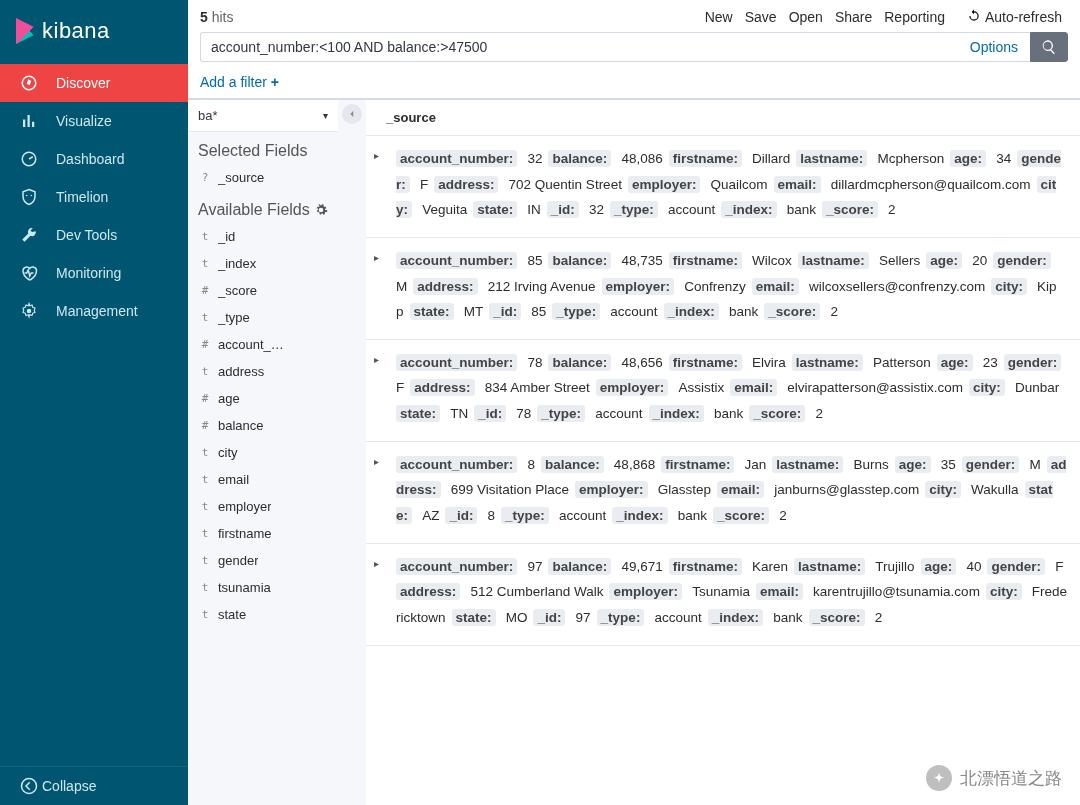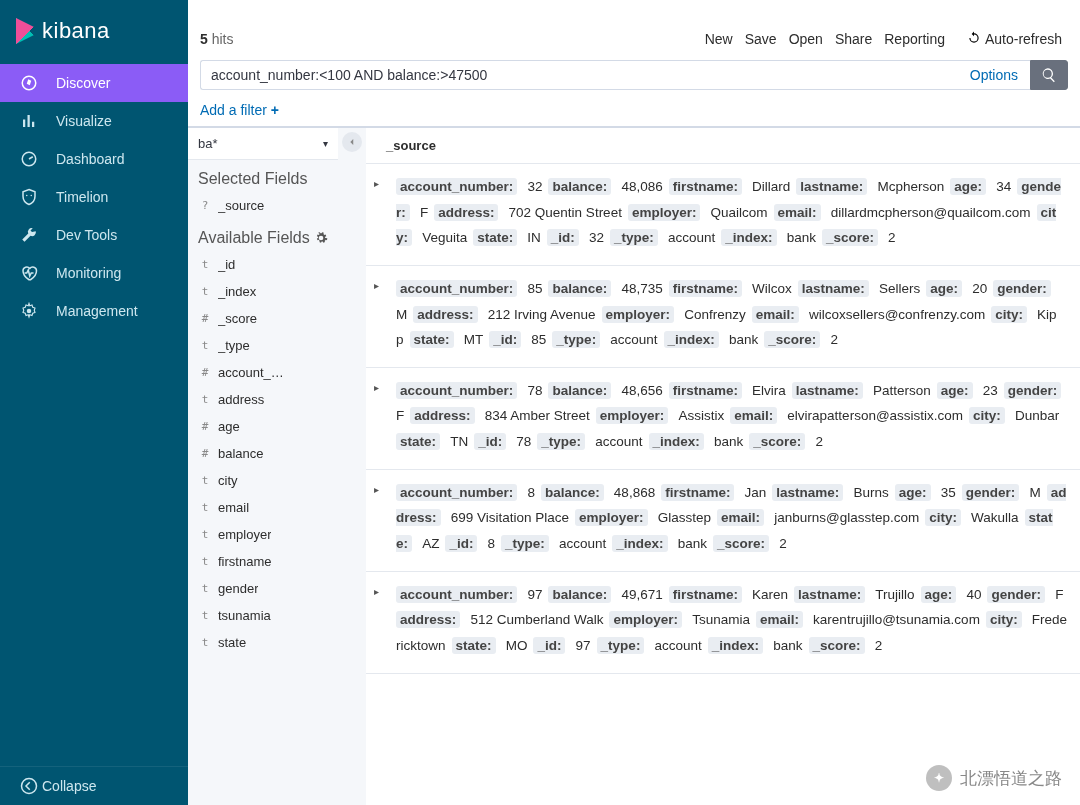--- a/index.html
+++ b/index.html
@@ -6,40 +6,40 @@
   body { width: 1080px; height: 805px; overflow: hidden; background: #fff; color: #2d2d2d; }
   .app { display: flex; width: 100%; height: 100%; }
 
   
   .sidebar { width: 188px; flex: 0 0 188px; background: #005571; color: #fff; display: flex; flex-direction: column; }
   .brand { display: flex; align-items: center; padding: 18px 16px 20px 16px; font-size: 22px; font-weight: 500; letter-spacing: .5px; }
   .brand .logo { width: 26px; height: 26px; position: relative; }
   .brand .logo::before { content:""; position:absolute; left:0; top:0; width:26px; height:26px; background: linear-gradient(135deg,#f04e98 0 50%, transparent 50%), linear-gradient(45deg,#00bfb3 0 50%, transparent 50%); clip-path: polygon(0 0, 100% 50%, 0 100%); }
   .nav { flex: 1; display: flex; flex-direction: column; }
   .nav-item { display: flex; align-items: center; gap: 14px; padding: 10px 16px; font-size: 14px; cursor: pointer; color: #cde7ef; }
-  .nav-item.active { background: #8b5cf6; color: #fff; }
+  .nav-item.active { background: #ef4444; color: #fff; }
   .nav-item .ico { width: 26px; height: 18px; display:flex; align-items:center; justify-content:center; }
   .nav-item svg { width: 18px; height: 18px; fill: currentColor; }
   .collapse { padding: 10px 16px; display: flex; align-items: center; font-size: 14px; cursor:pointer; color:#cde7ef; border-top: 1px solid rgba(255,255,255,.08); }
   .collapse .ico { width:26px; height:18px; display:flex; align-items:center; justify-content:center;}
   .collapse svg { width:18px; height:18px; fill: currentColor; }
 
   
   .main { flex:1; display:flex; flex-direction:column; background:#fff; }
 
   .topbar { padding: 8px 12px 4px 12px; }
-  .top-row { display:flex; align-items:center; gap:10px;margin-top:22px; }
+  .top-row { display:flex; align-items:center; gap:10px; }
   .hits { font-size: 14px; color:#666; }
   .hits b { color:#2d2d2d; }
   .spacer { flex:1; }
   .toplink { font-size: 14px; color:#2d2d2d; cursor:pointer; padding: 0 6px; }
   .toplink.refresh { display:flex; align-items:flex-start; gap:4px;}
   .toplink.refresh svg { width:14px; height:14px; }
 
-  .searchbar { display:flex; margin-top:12px;border-radius:7px; }
+  .searchbar { display:flex; margin-top:6px;border-radius:7px; }
   .searchbar input {
     flex:1; border:1px solid #d3dae6; border-right:none; border-radius:3px 0 0 3px;
     padding:6px 10px; font-size:14px; color:#343741; outline:none;
   }
   .searchbar .options { border-top:1px solid #d3dae6; border-bottom:1px solid #d3dae6; padding:6px 12px; font-size:14px; color:#006bb4; cursor:pointer; }
   .searchbar .go { background:#69707d; border:1px solid #69707d; border-radius:0 3px 3px 0; width:38px; display:flex; align-items:center; justify-content:center; cursor:pointer;}
   .searchbar .go svg { width:16px; height:16px; fill:#fff; }
 
   .addfilter { padding: 8px 12px 8px 12px; font-size:14px; color:#006bb4; cursor:pointer; border-bottom: 2px solid #d3dae6;}
   .addfilter .plus { font-weight:bold; }

